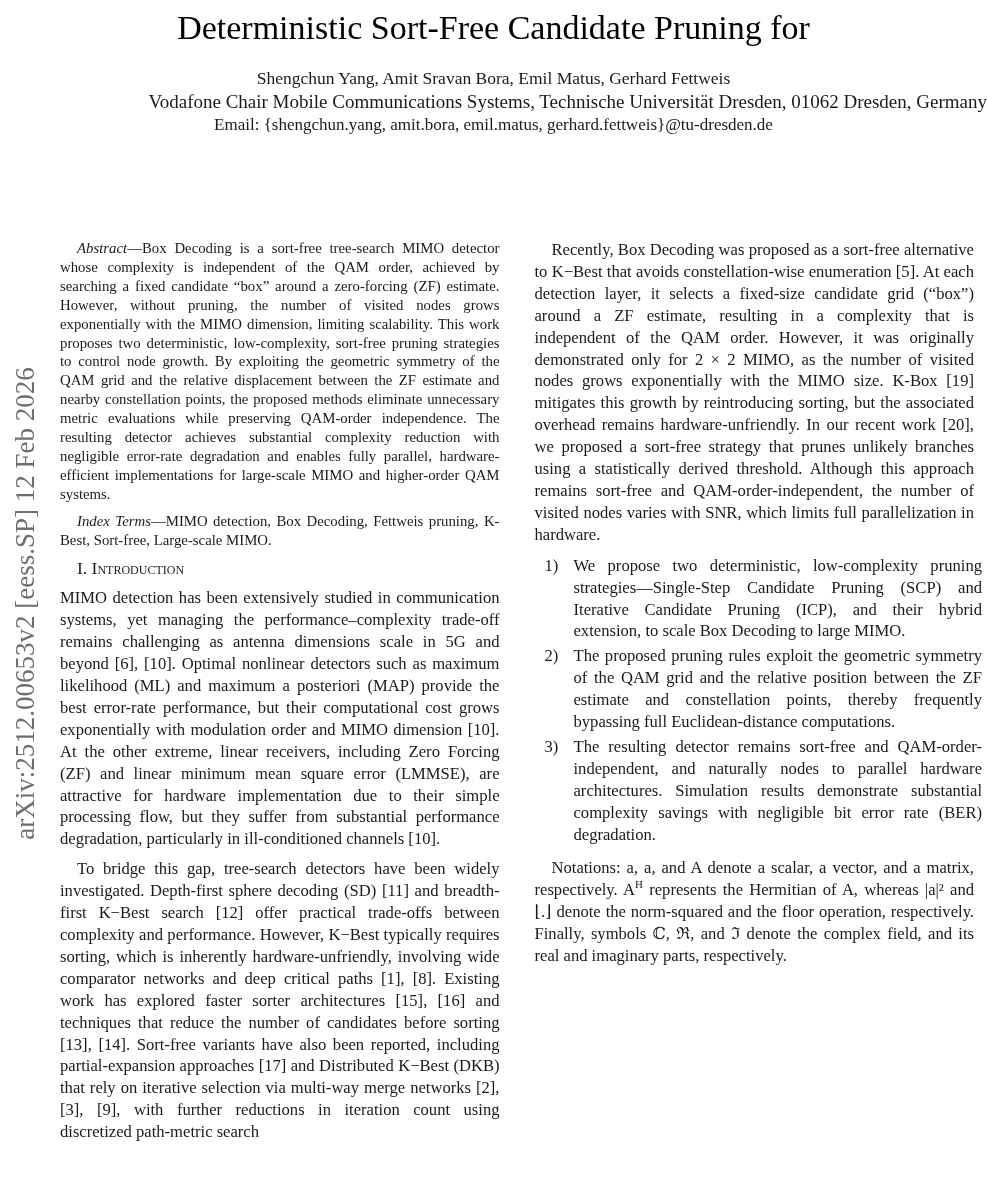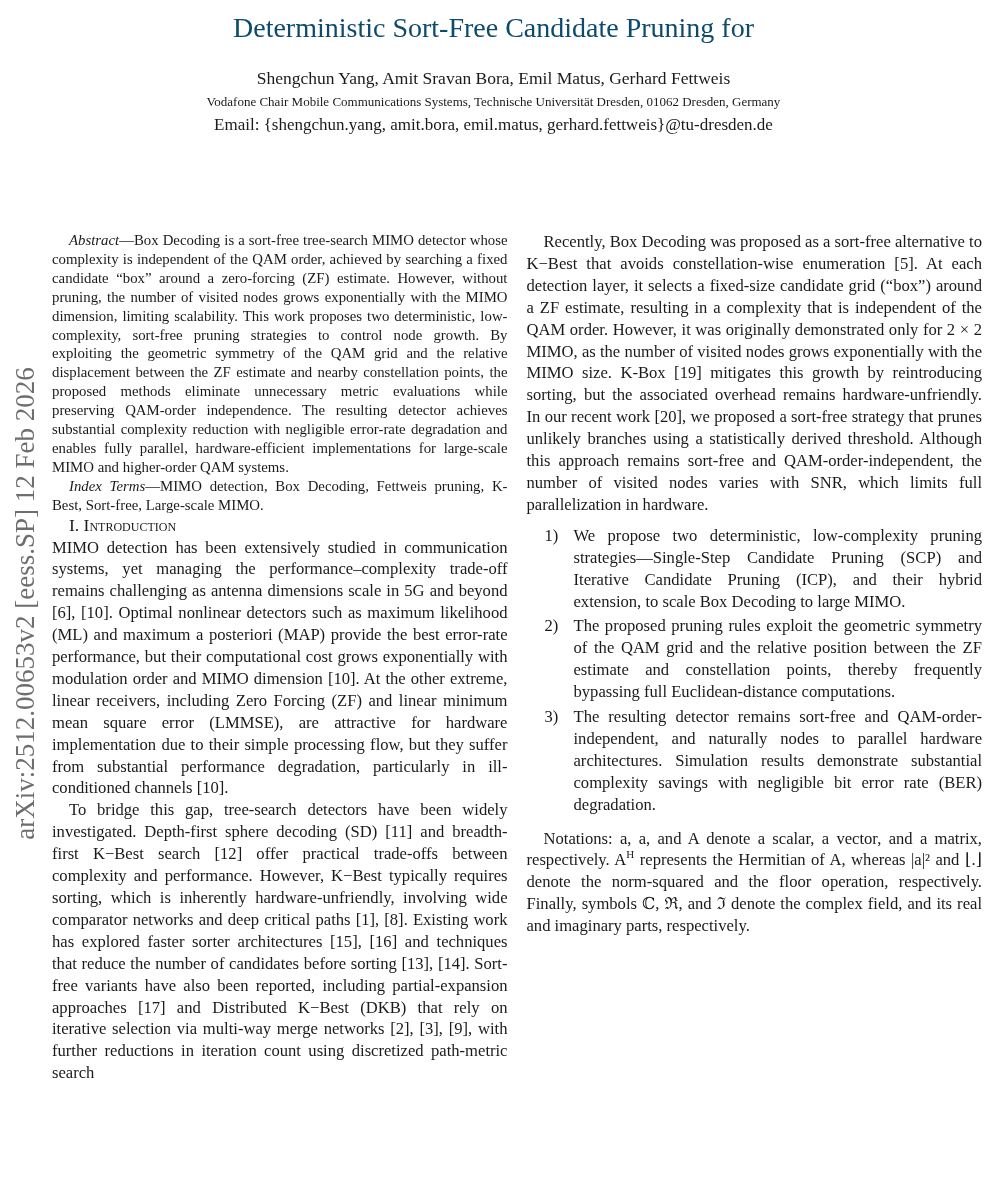--- a/index.html
+++ b/index.html
@@ -17,40 +17,40 @@
     left:-330px; top:588px;
     width:710px;
     text-align:center;
     transform:rotate(-90deg);
     font-size:27px;
     color:#6e6e6e;
     white-space:nowrap;
   }
   
   .header { text-align:center; padding-top:4px; }
-  .title { font-size:28px; line-height:48px; font-weight:400; color:#0c4a6e; }
+  .title { font-size:34px; line-height:48px; font-weight:400; color:#000000; }
   .authors { margin-top:15px; font-size:17.5px; line-height:23px; }
-  .affiliation { font-size:13px; line-height:23px; }
+  .affiliation { font-size:19px; line-height:23px;text-align:right; }
   .email { font-size:17px; line-height:23px; }
   
   .columns {
     position:absolute;
     top:231px; left:52px;
     width:930px;
     display:flex;
     gap:19px;
   }
   .col {
     width:456px;
     text-align:justify;
     font-size:16.6px;
     line-height:21.9px;
     hyphens:none;
   }
-  .col p { margin:0; text-indent:17px; }
+  .col p { margin:8px; text-indent:17px; }
   .col p.noindent { text-indent:0; }
   .abstract, .index-terms {
     font-size:14.8px;
     line-height:18.9px;
   }
   .index-terms { margin-top:1px; }
   .lead-in { font-style:italic; }
   .section-heading {
     text-align:left;
     font-variant:small-caps;

